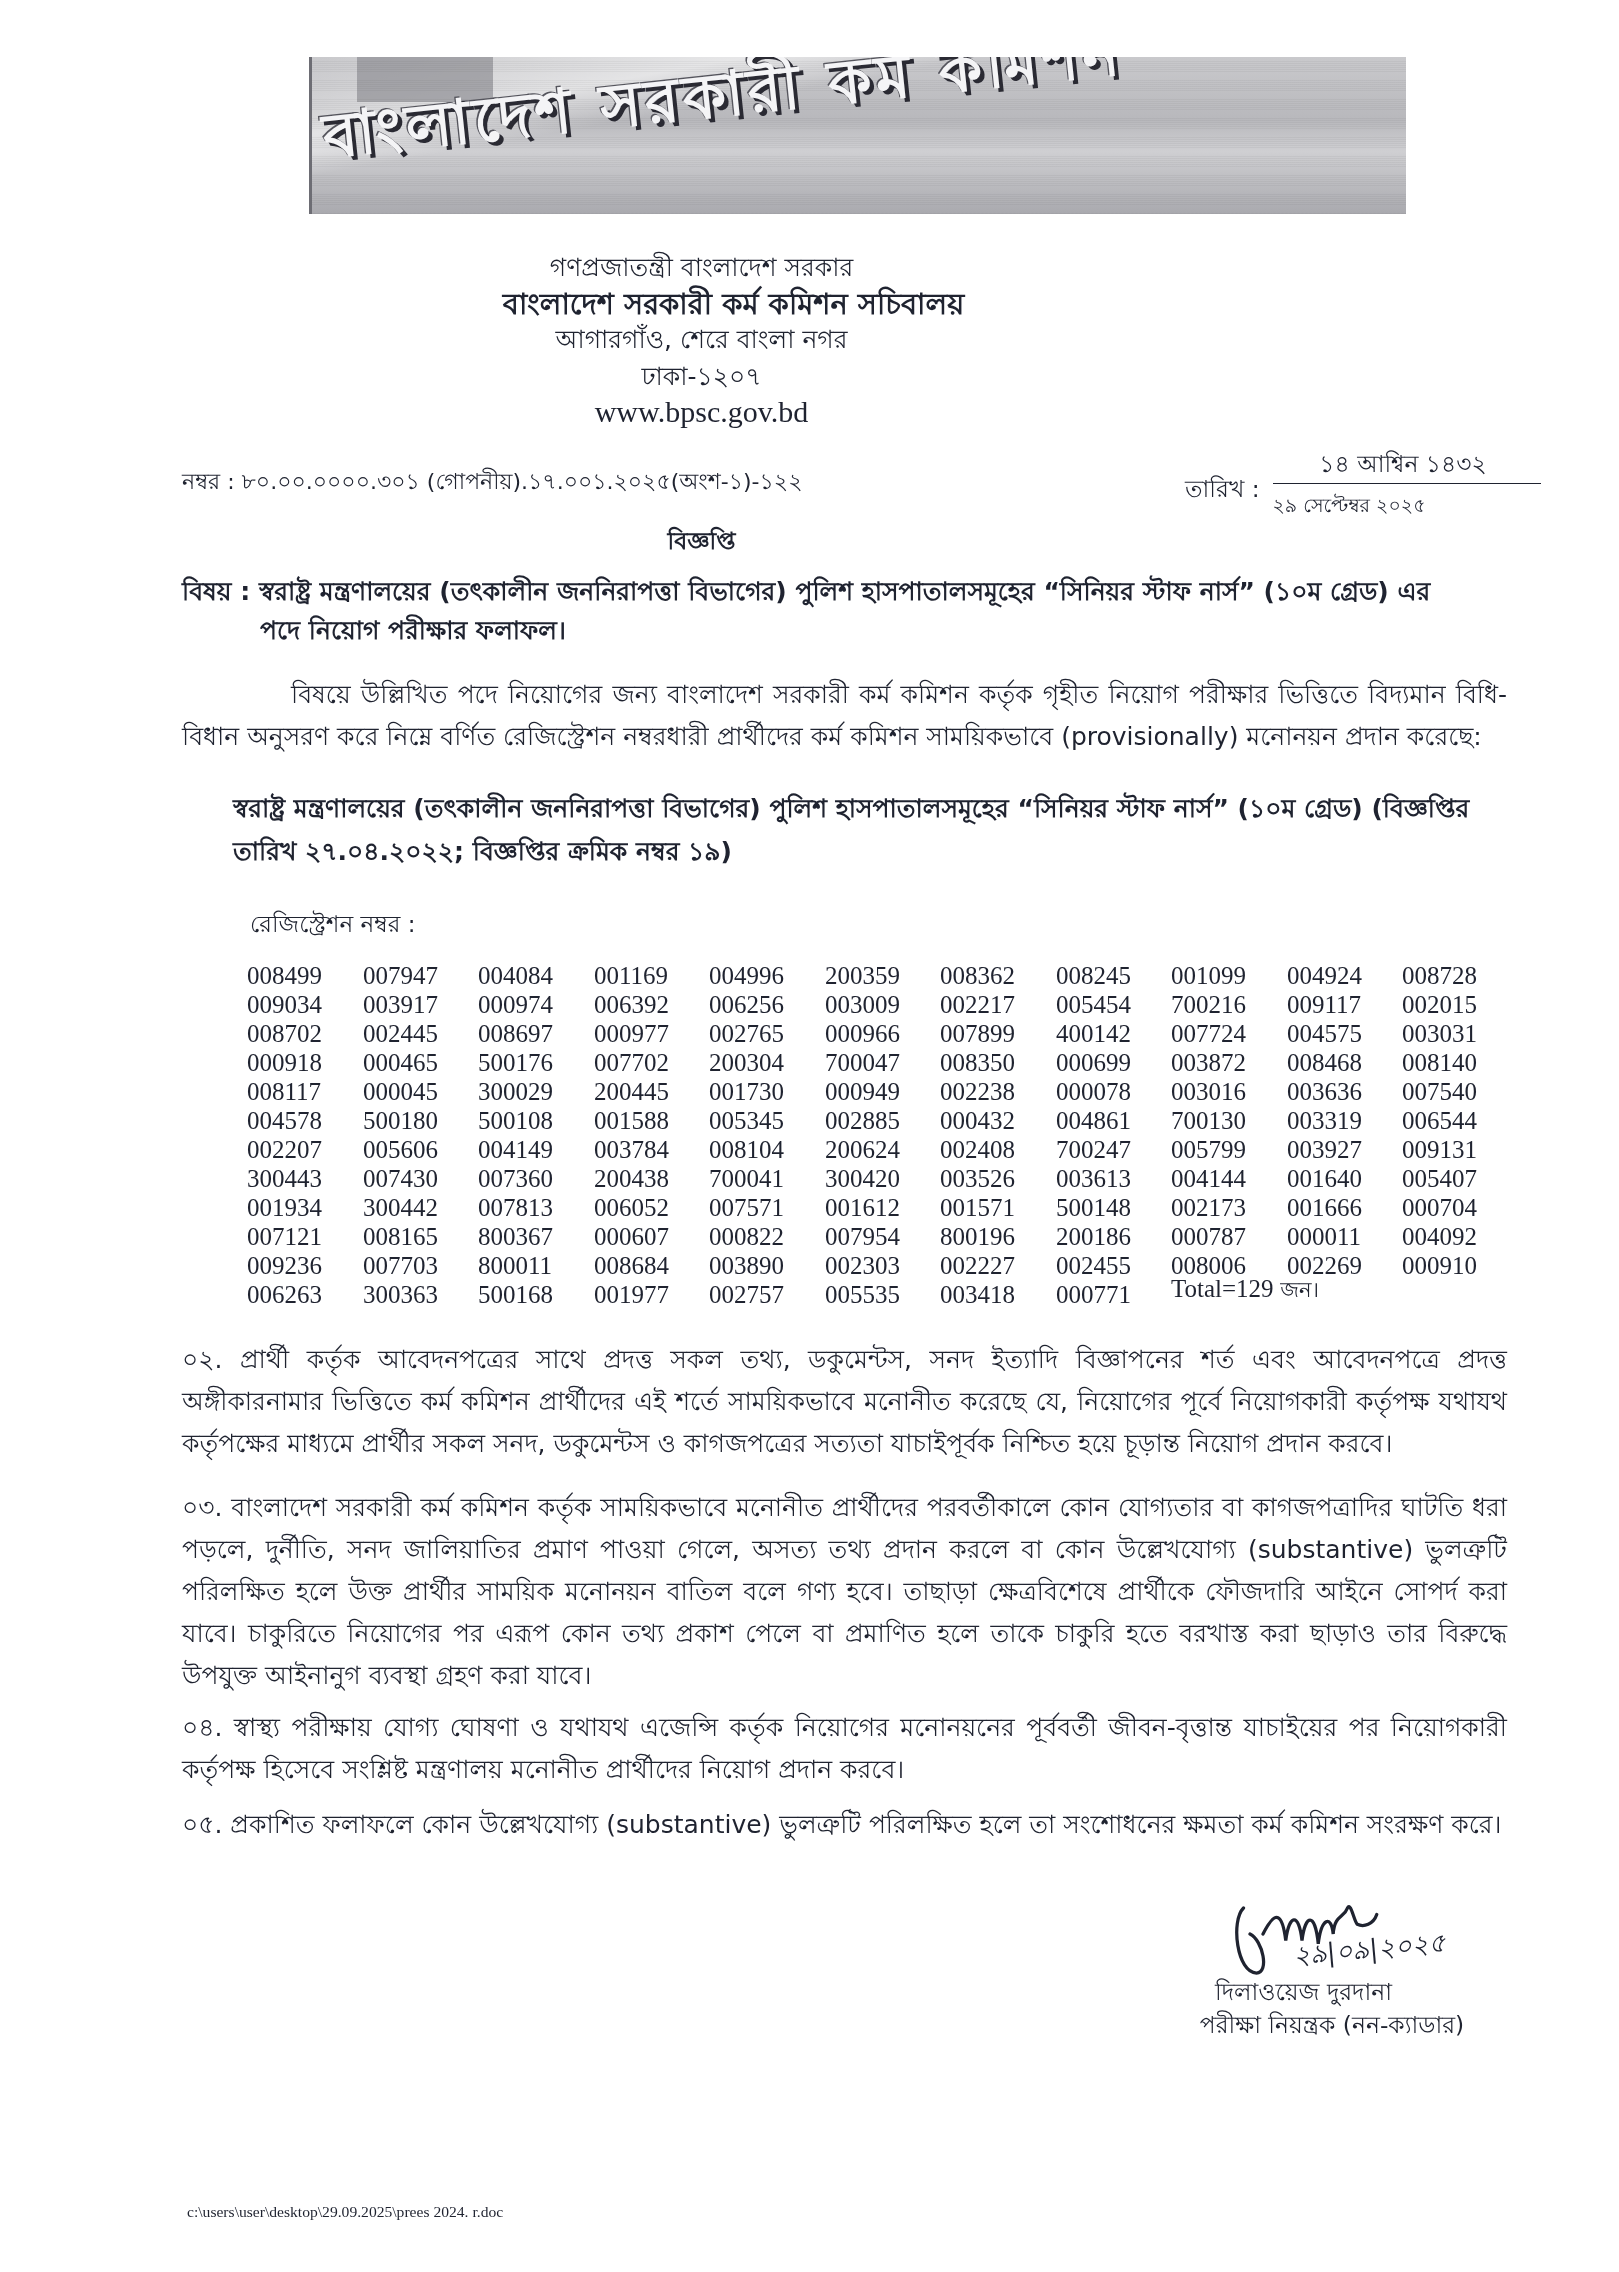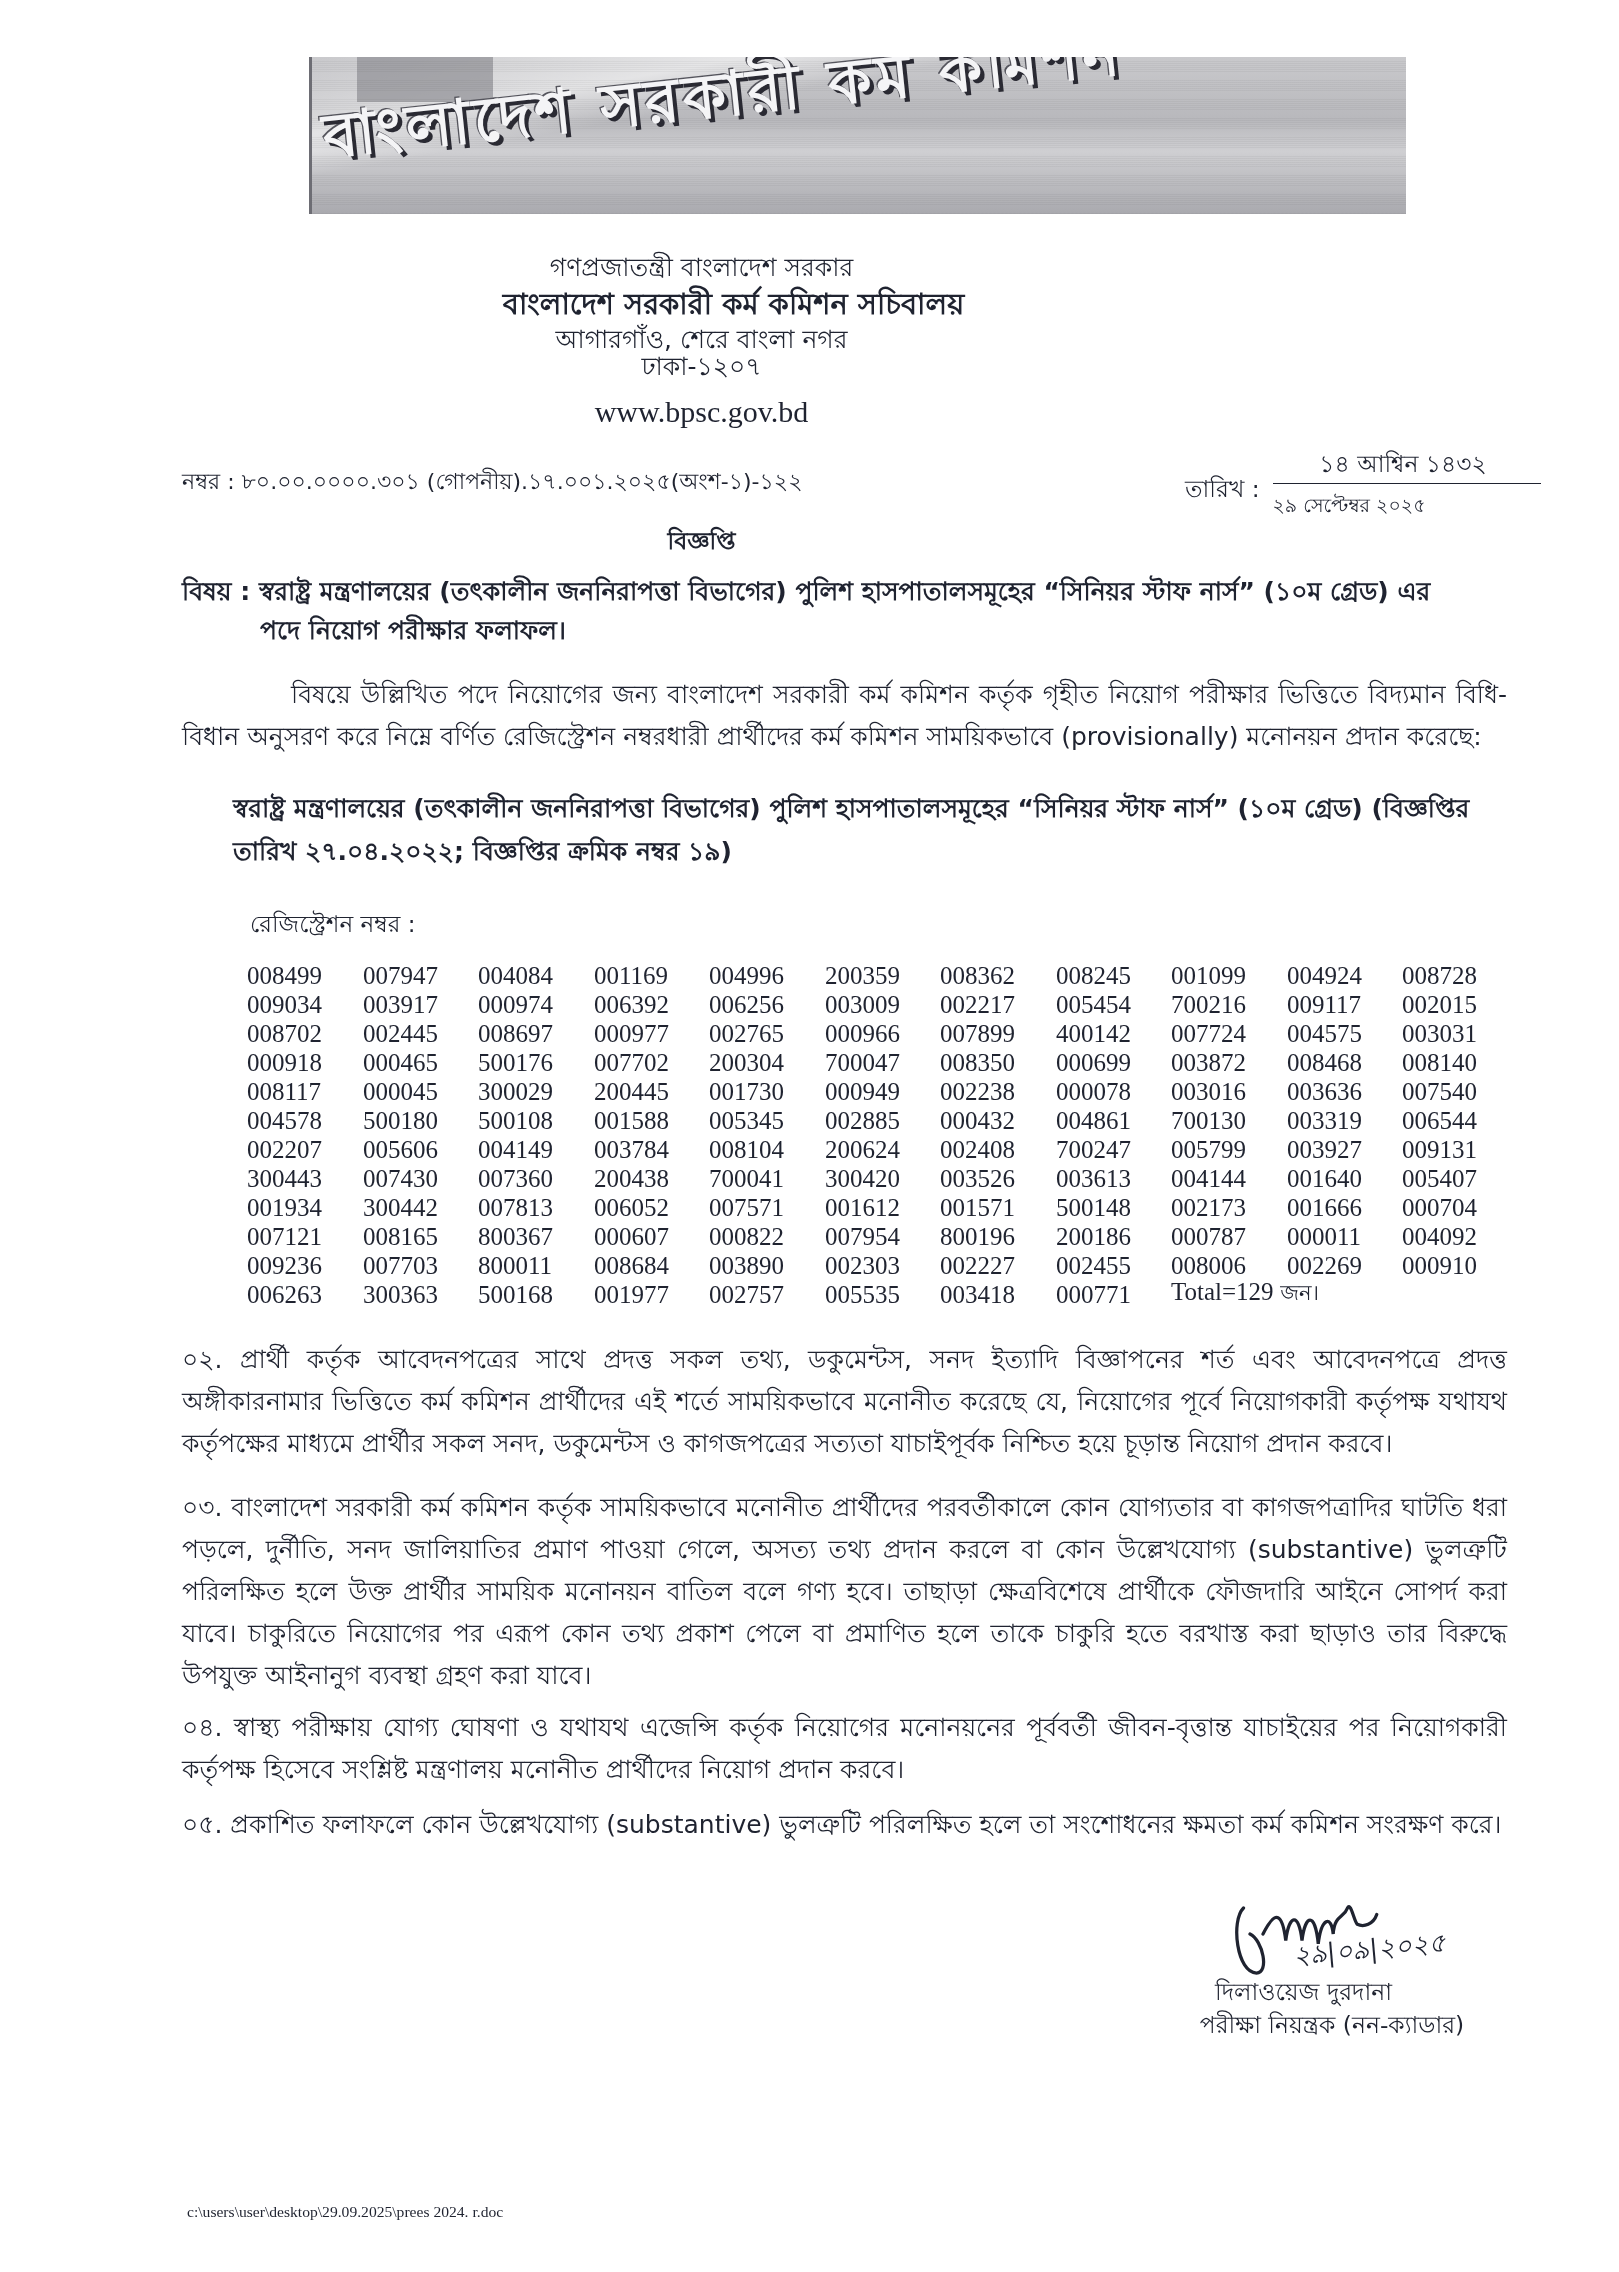--- a/index.html
+++ b/index.html
@@ -32,21 +32,21 @@
     transform: rotate(-6deg); transform-origin: left center;
     font-size: 62px; font-weight: bold; color: #f4f4f6;
     text-shadow: 3.9px 3.9px 0 #2a2a33, -1.3px -1.3px 0 #55555d;
     letter-spacing: 3.9px; white-space: nowrap; z-index: 2;
   }
 
   .center { position: absolute; left: 0; width: 1403px; text-align: center; }
   .hdr1 { top: 248px; font-size: 25px; }
   .hdr2 { top: 281px; font-size: 29px; font-weight: bold; margin-left: 32px; }
   .hdr3 { top: 320px; font-size: 25px; }
-  .hdr4 { top: 347px; font-size: 25px; }
+  .hdr4 { top: 357px; font-size: 25px; }
   .hdr5 { top: 395px; font-size: 30px; font-family: "Liberation Serif", "DejaVu Serif", serif; }
 
   .memo-no { position: absolute; left: 182px; top: 464px; font-size: 22px; }
   .date-label { position: absolute; left: 1185px; top: 471px; font-size: 23.4px; }
   .date-top { position: absolute; left: 1273px; top: 446px; width: 260px; text-align: center; font-size: 23.4px; }
   .date-line { position: absolute; left: 1273px; top: 483px; width: 268px; height: 1.3px; background: #1f2330; }
   .date-bottom { position: absolute; left: 1219px; top: 491px; width: 260px; text-align: center; font-size: 19px; }
 
   .notice-title { top: 523px; font-size: 23.4px; font-weight: bold; }
 
@@ -56,21 +56,21 @@
   .para { position: absolute; left: 182px; width: 1325px; font-size: 25px; line-height: 42px; text-align: justify; }
   .intro { top: 674px; text-indent: 109px; }
 
   .post-heading { position: absolute; left: 233px; top: 787px; width: 1273px; font-size: 25px; font-weight: bold; line-height: 43px; }
   .reg-label { position: absolute; left: 250px; top: 906px; font-size: 23px; }
 
   .reg-grid {
     position: absolute; left: 247px; top: 961px; width: 1247px;
     font-family: "Liberation Serif", "DejaVu Serif", serif; font-size: 25px;
   }
-  .reg-row { display: flex; height: 29px; align-items: center; }
+  .reg-row { display: flex; height: 29px; align-items: flex-end; }
   .reg-cell { width: 115px; flex: 0 0 auto; }
   .reg-cell:nth-child(odd) { width: 116px; }
   .reg-total { white-space: nowrap; }
   .reg-total .bn { font-family: "DejaVu Sans", sans-serif; font-size: 21px; }
 
   .p02 { top: 1339px; }
   .p03 { top: 1487px; }
   .p04 { top: 1707px; }
   .p05 { top: 1804px; }
 

